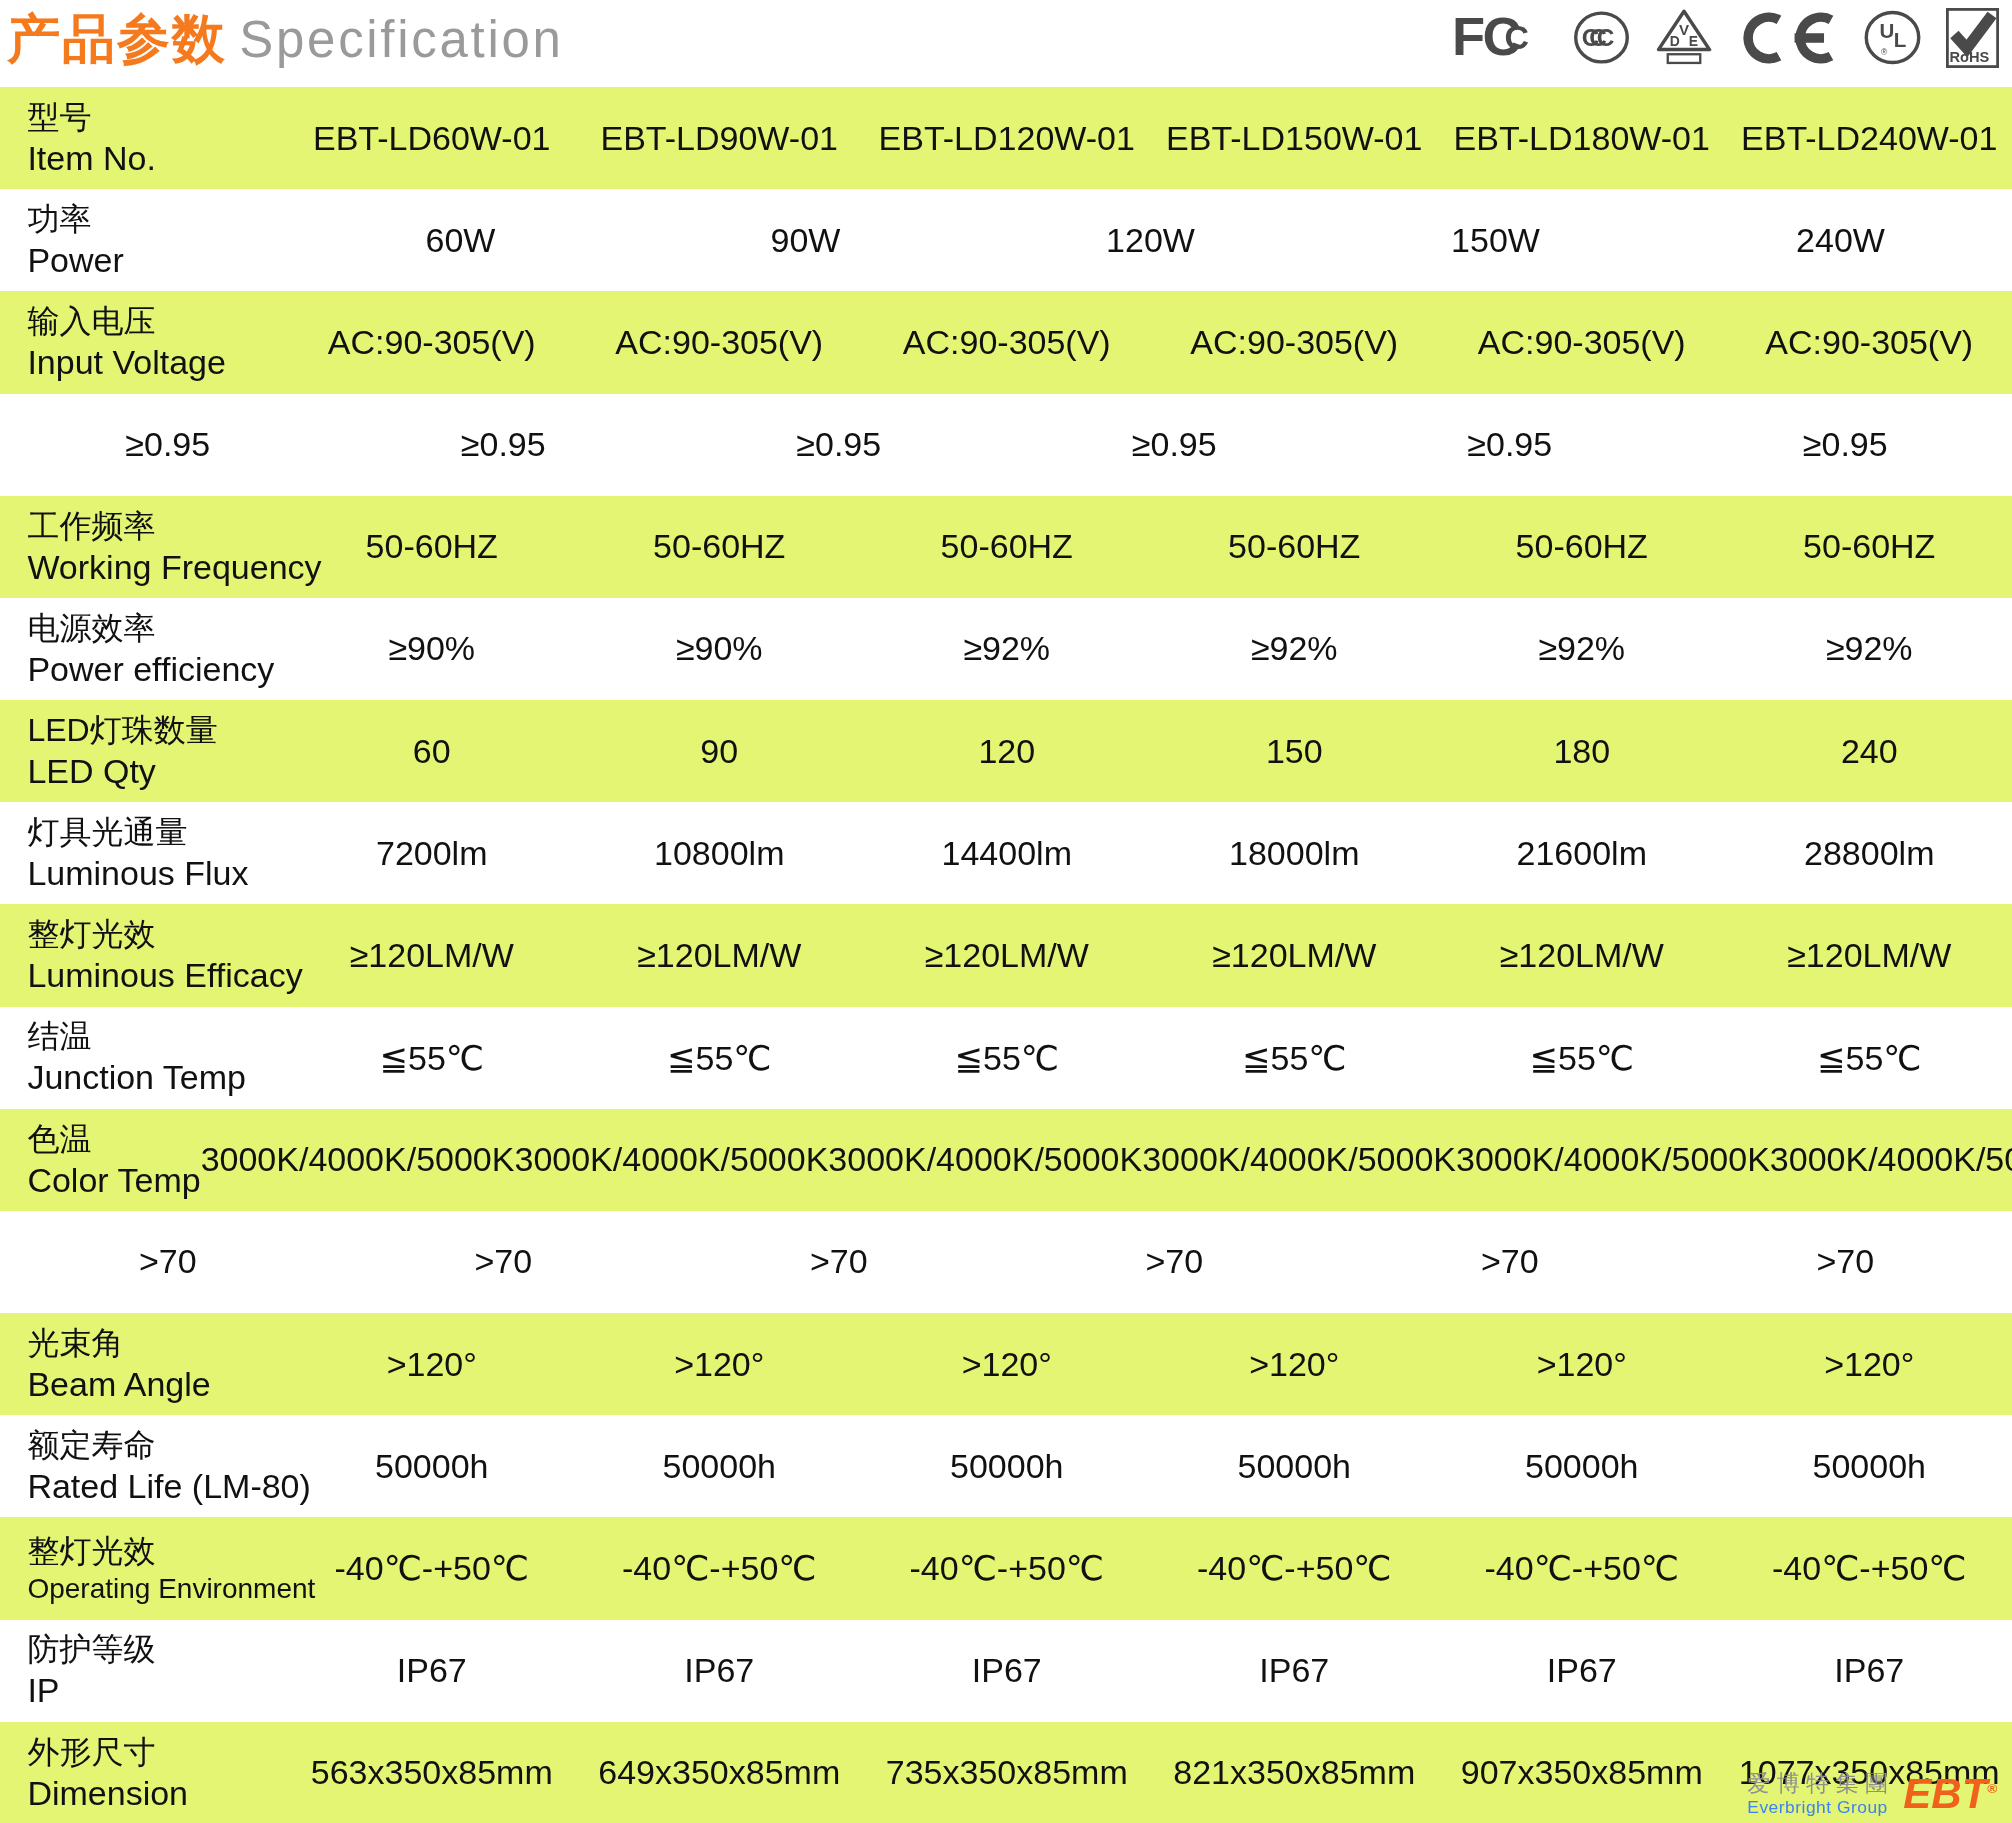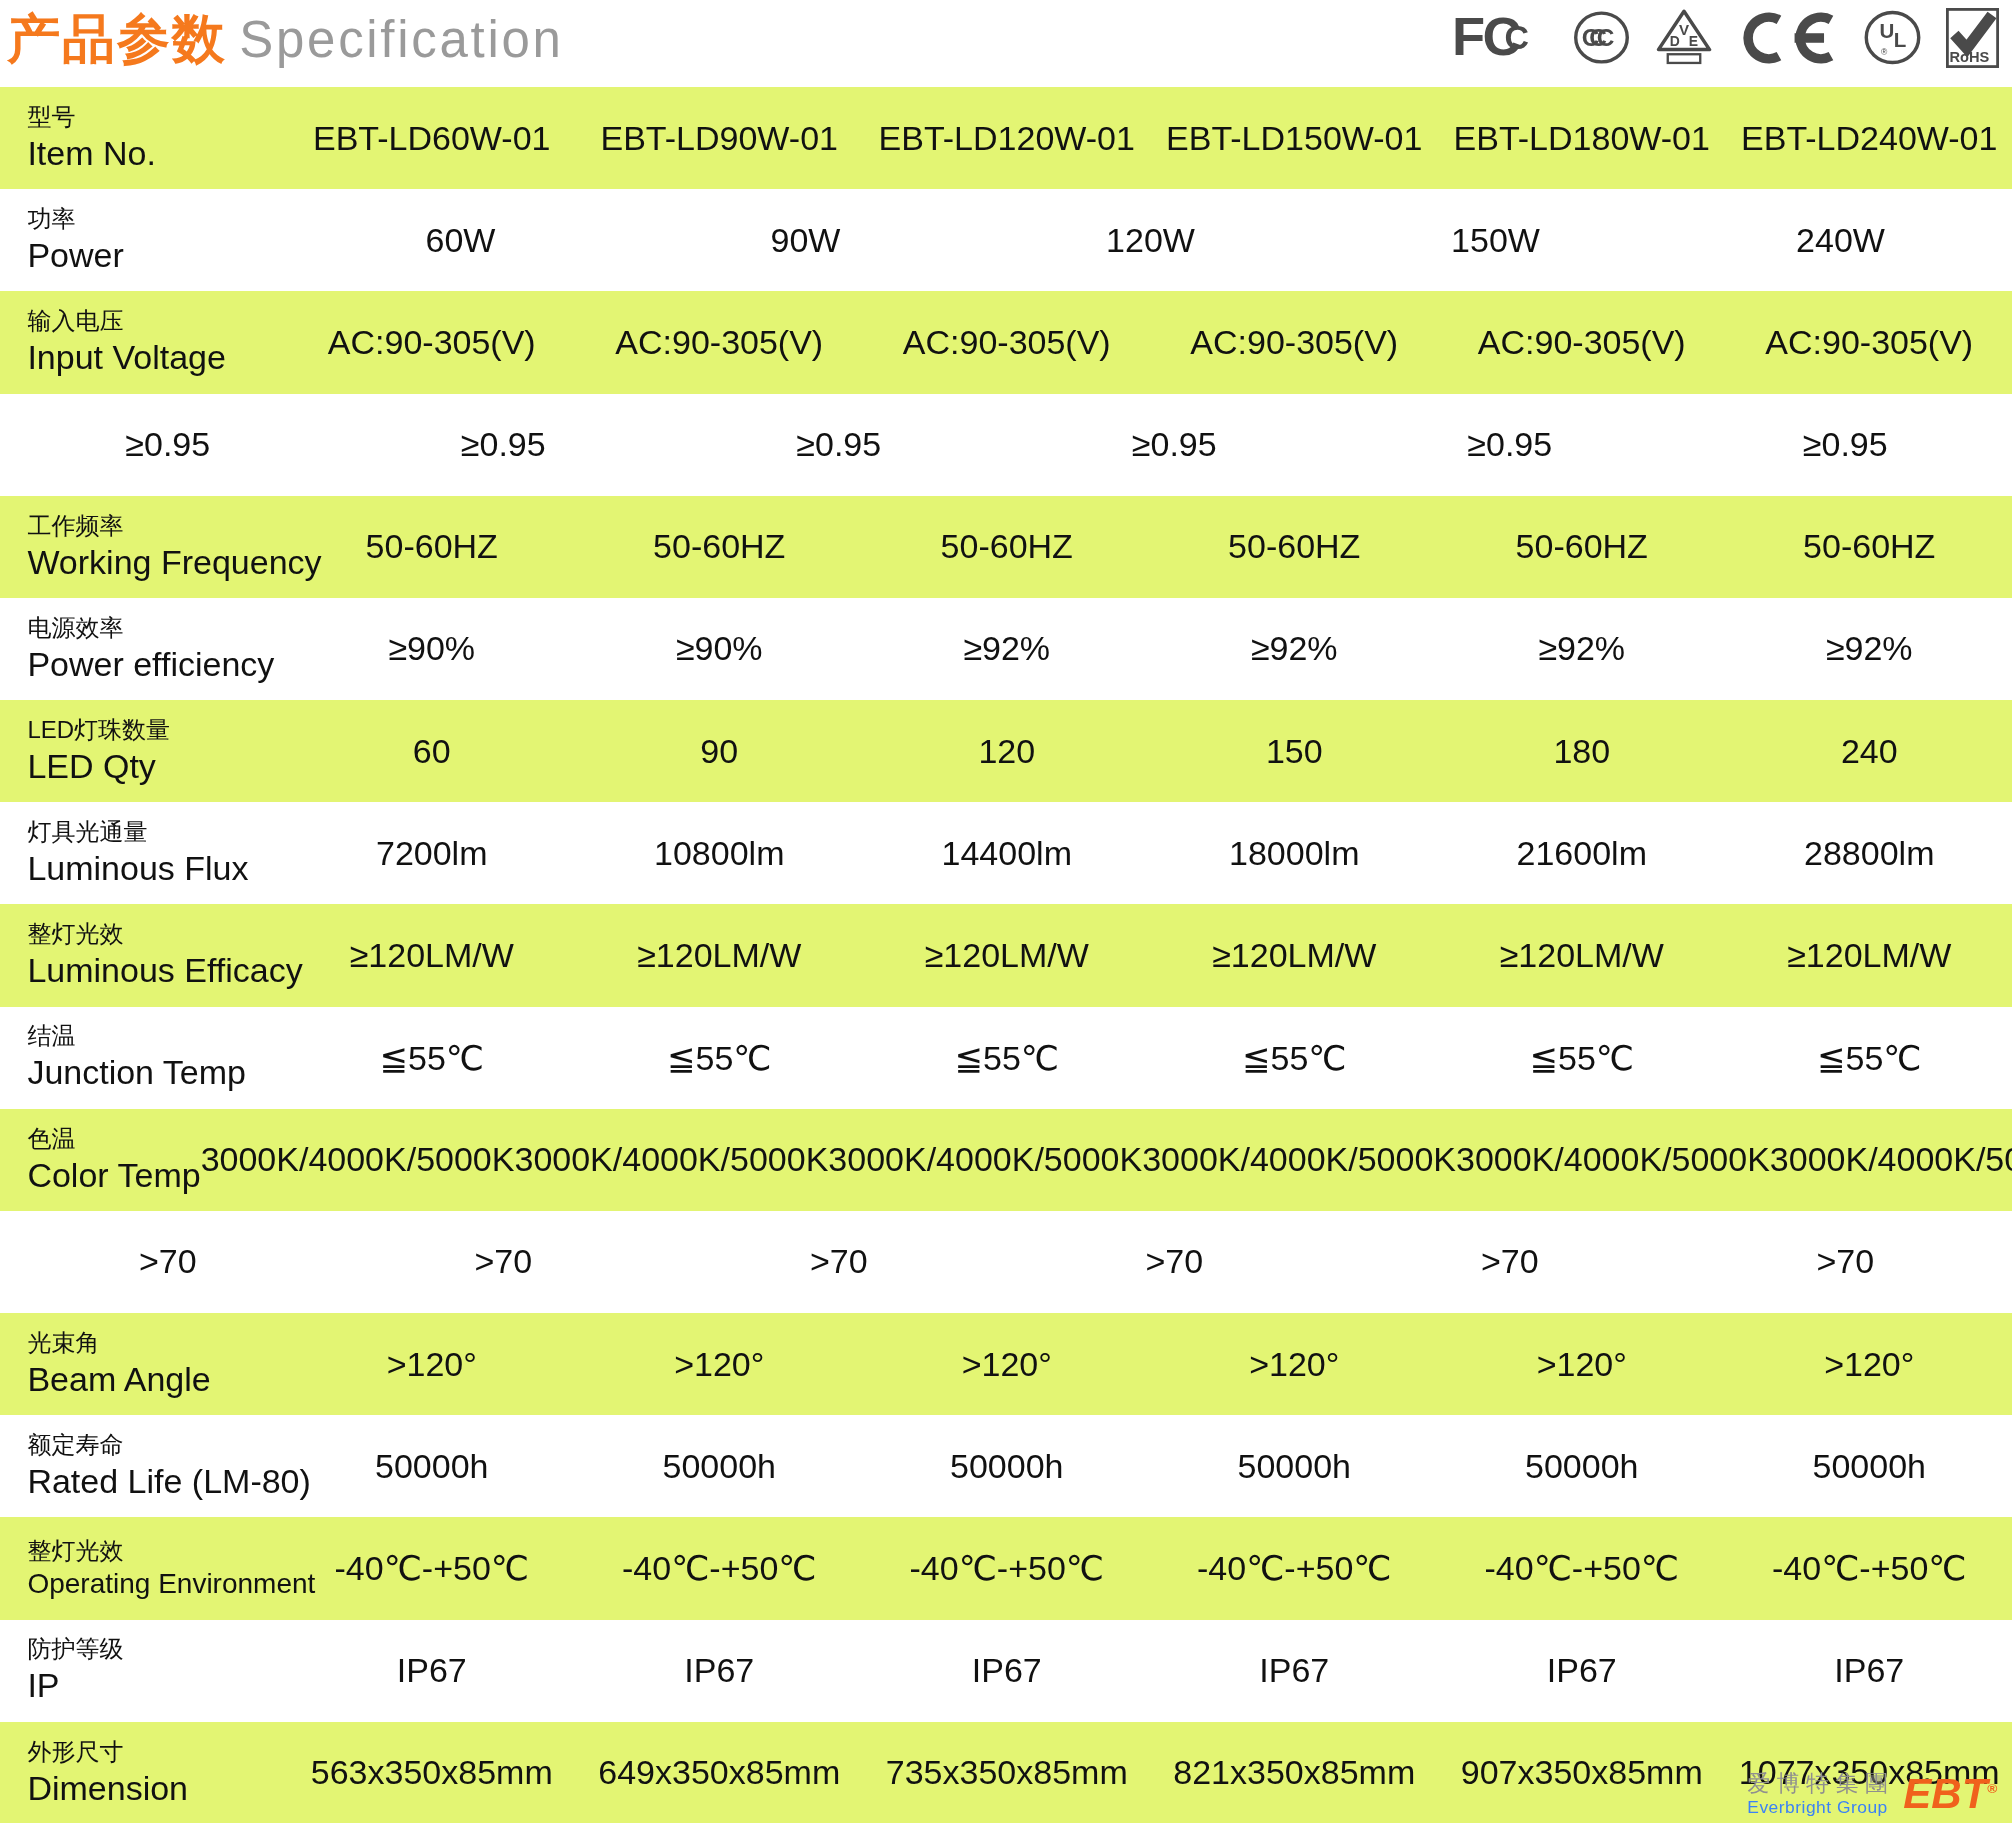--- a/index.html
+++ b/index.html
@@ -14,21 +14,21 @@
   .certs { position:absolute; right:12.8px; top:5.5px; display:flex; align-items:center; gap:25.6px; height:64px; }
   .certs svg { display:block; }
 
   
   .spec-table { position:absolute; top:87px; left:0; width:2013px; height:1737px;
                 display:flex; flex-direction:column; }
   .row { flex:1 1 0; display:flex; align-items:stretch; background:#fff; }
   .row.hl { background:var(--hl,#e3f573); }
   .label-cell { width:288px; padding-left:27.4px; display:flex; flex-direction:column;
                 justify-content:center; white-space:nowrap; overflow:visible; }
-  .label-cell .zh { font-size:24px; line-height:1.25; }
+  .label-cell .zh { font-size:32px; line-height:1.25; }
   .label-cell .en { font-size:34px; line-height:1.25; }
   .row.small-en .label-cell .en { font-size:28px; }
   .cell { flex:1 1 0; display:flex; align-items:center; justify-content:center;
           font-size:34px; white-space:nowrap; }
 
   
   .watermark { position:absolute; right:14.6px; bottom:5.5px; display:flex; align-items:center;
                gap:9px; z-index:5; }
   .wm-text { text-align:left; }
   .wm-zh { font-size:23px; color:#8f8f8f; letter-spacing:6.4px; line-height:1.1; }

